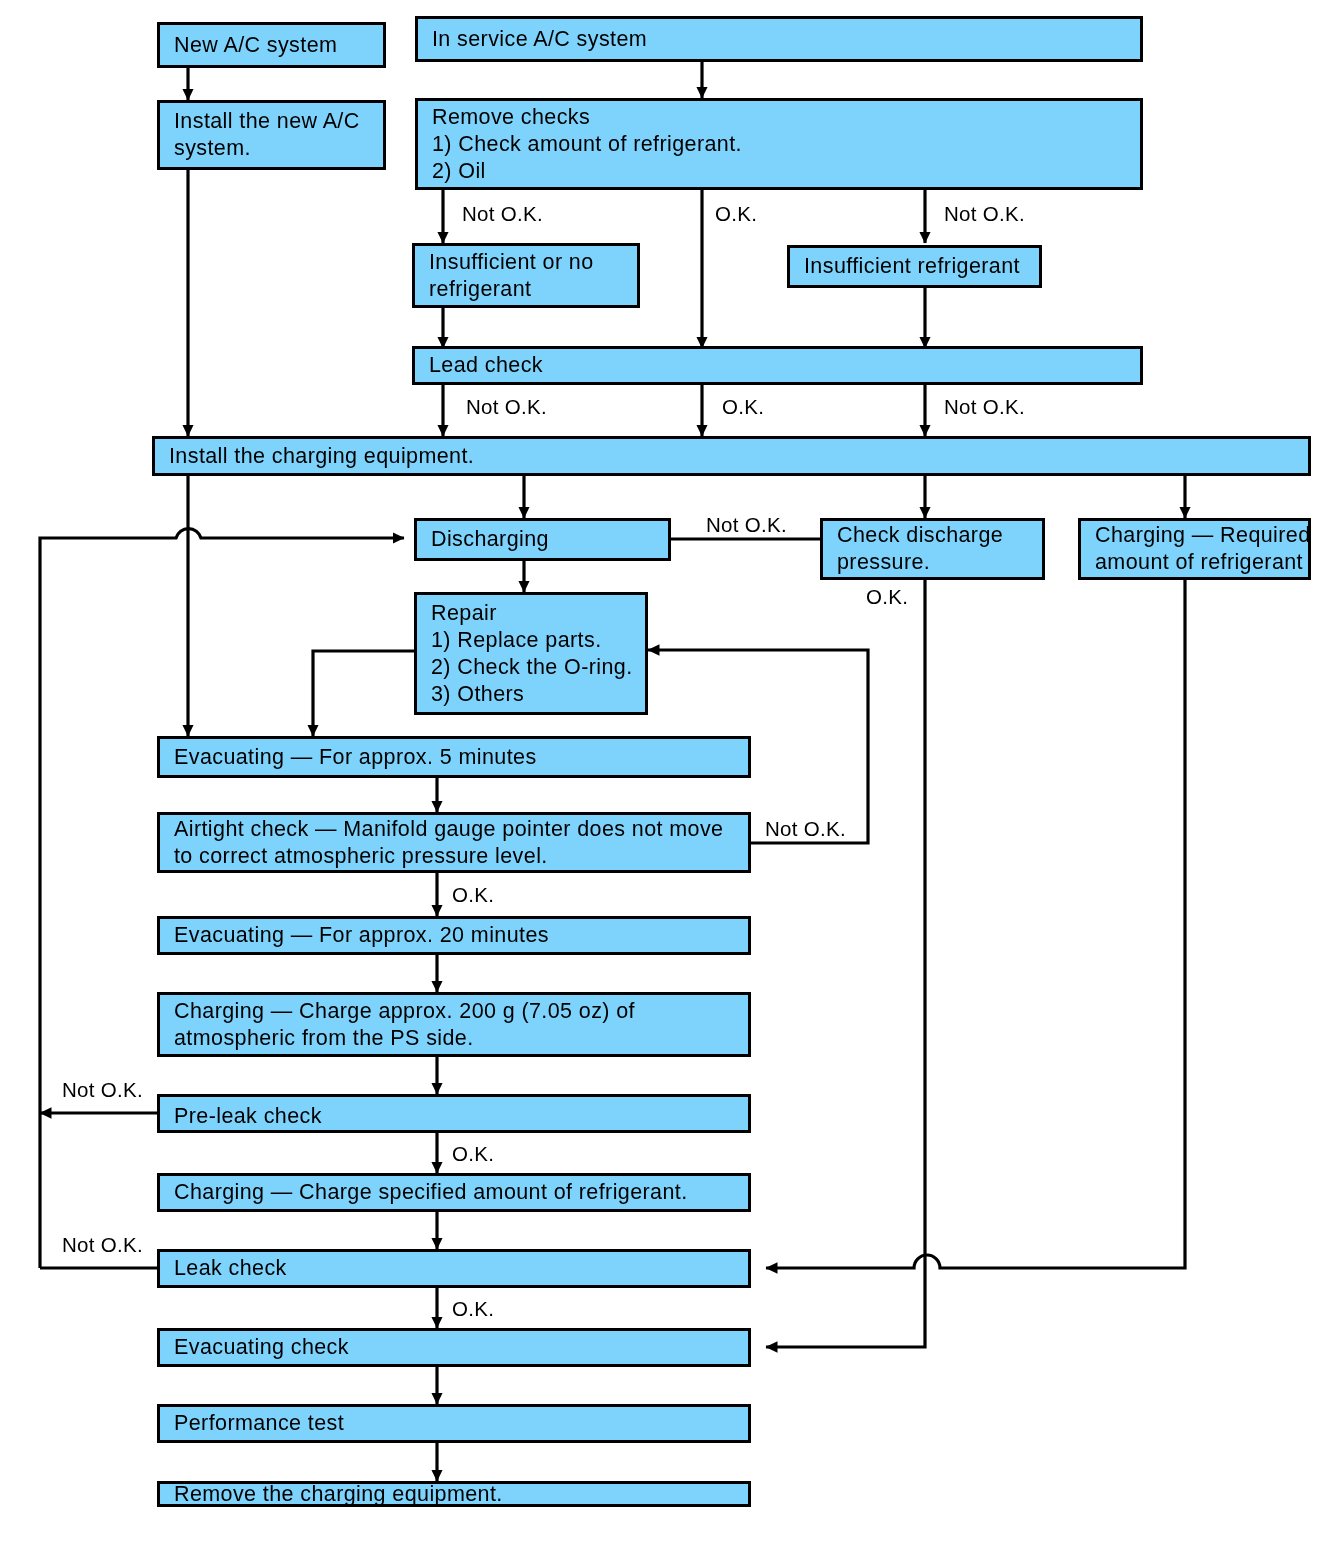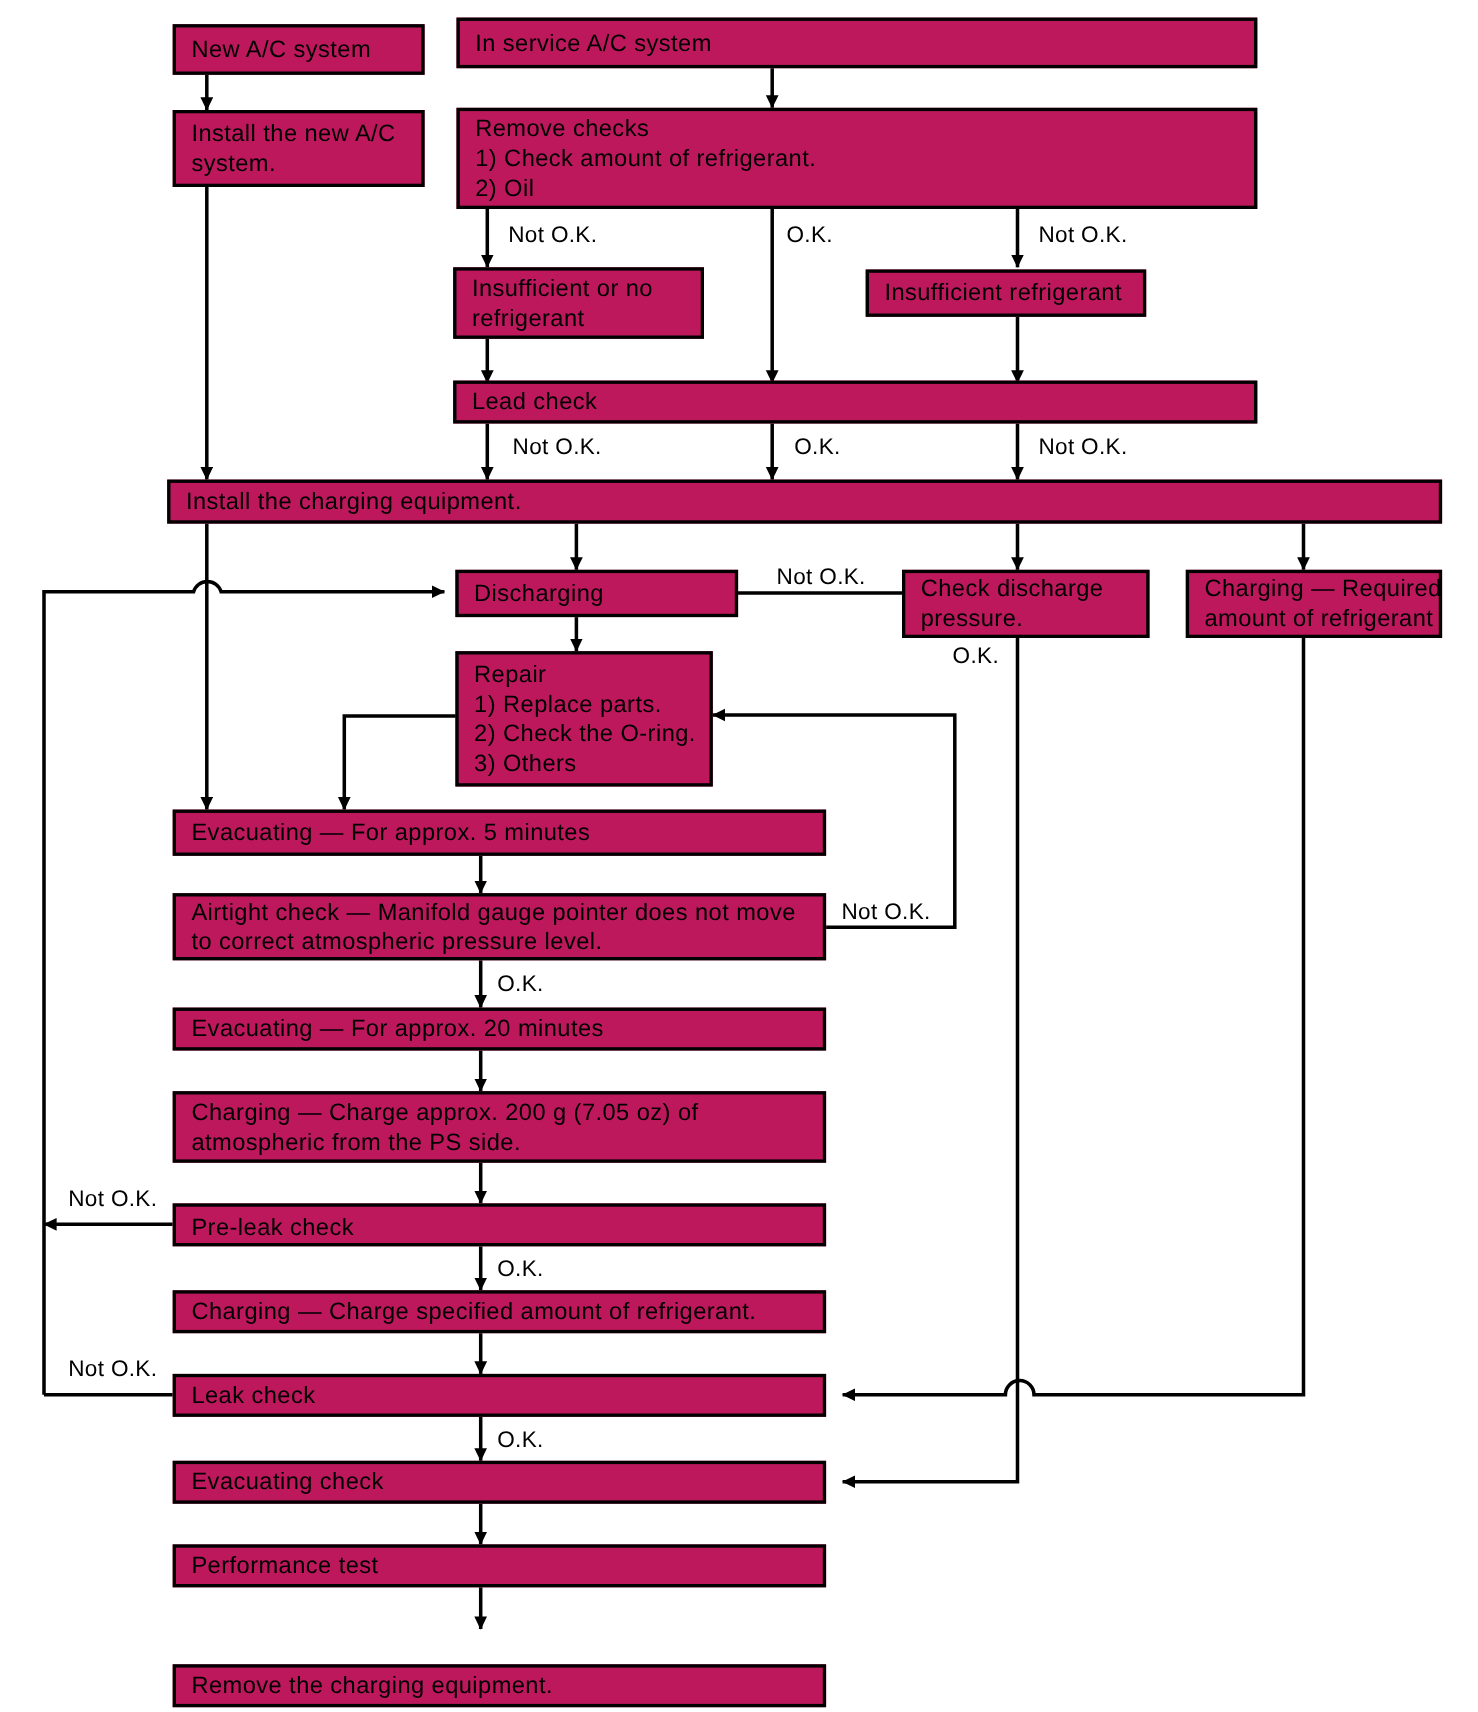--- a/index.html
+++ b/index.html
@@ -1,19 +1,19 @@
 <!DOCTYPE html>
 <html><head>
 <meta charset="utf-8">
 <style>
   html,body{margin:0;padding:0;background:#ffffff;}
   #stage{position:relative;width:1344px;height:1556px;background:#fff;overflow:hidden;
          font-family:"Liberation Sans","DejaVu Sans",sans-serif;}
   svg#wires{position:absolute;left:0;top:0;width:1344px;height:1556px;}
-  .node{position:absolute;box-sizing:border-box;border:3px solid #000;background:#be185d;
+  .node{position:absolute;box-sizing:border-box;border:3px solid #000;background:#7dd3fc;
         display:flex;flex-direction:column;justify-content:center;}
   .node .ln{display:block;font-size:21.5px;line-height:27px;color:#000;
             padding-left:14px;letter-spacing:.4px;white-space:pre;}
   .elabel{position:absolute;font-size:20.5px;line-height:22px;color:#000;
           white-space:pre;letter-spacing:.3px;}
 </style>
 </head>
 <body>
 
 <div id="stage">
@@ -181,21 +181,21 @@
   </div>
 
   <div class="node" style="left:157px;top:1328px;width:594px;height:39px;">
     <span class="ln">Evacuating check</span>
   </div>
 
   <div class="node" style="left:157px;top:1404px;width:594px;height:39px;">
     <span class="ln">Performance test</span>
   </div>
 
-  <div class="node" style="left:157px;top:1481px;width:594px;height:39px;margin-top:32px;">
+  <div class="node" style="left:157px;top:1481px;width:594px;height:26px;">
     <span class="ln">Remove the charging equipment.</span>
   </div>
 
   <div class="elabel" style="left:462px;top:203px;">Not O.K.</div>
   <div class="elabel" style="left:715px;top:203px;">O.K.</div>
   <div class="elabel" style="left:944px;top:203px;">Not O.K.</div>
 
   <div class="elabel" style="left:466px;top:396px;">Not O.K.</div>
   <div class="elabel" style="left:722px;top:396px;">O.K.</div>
   <div class="elabel" style="left:944px;top:396px;">Not O.K.</div>

